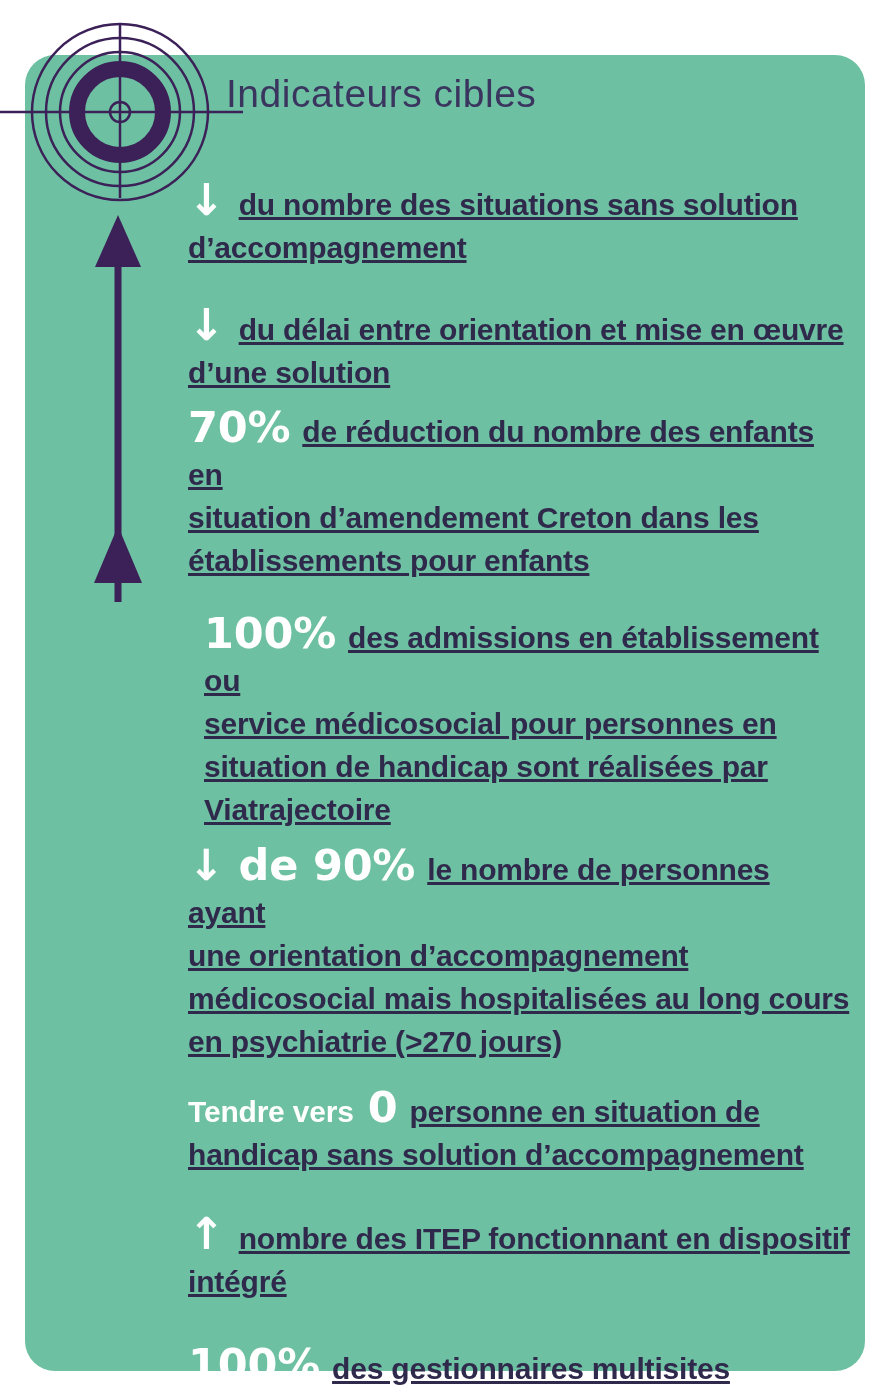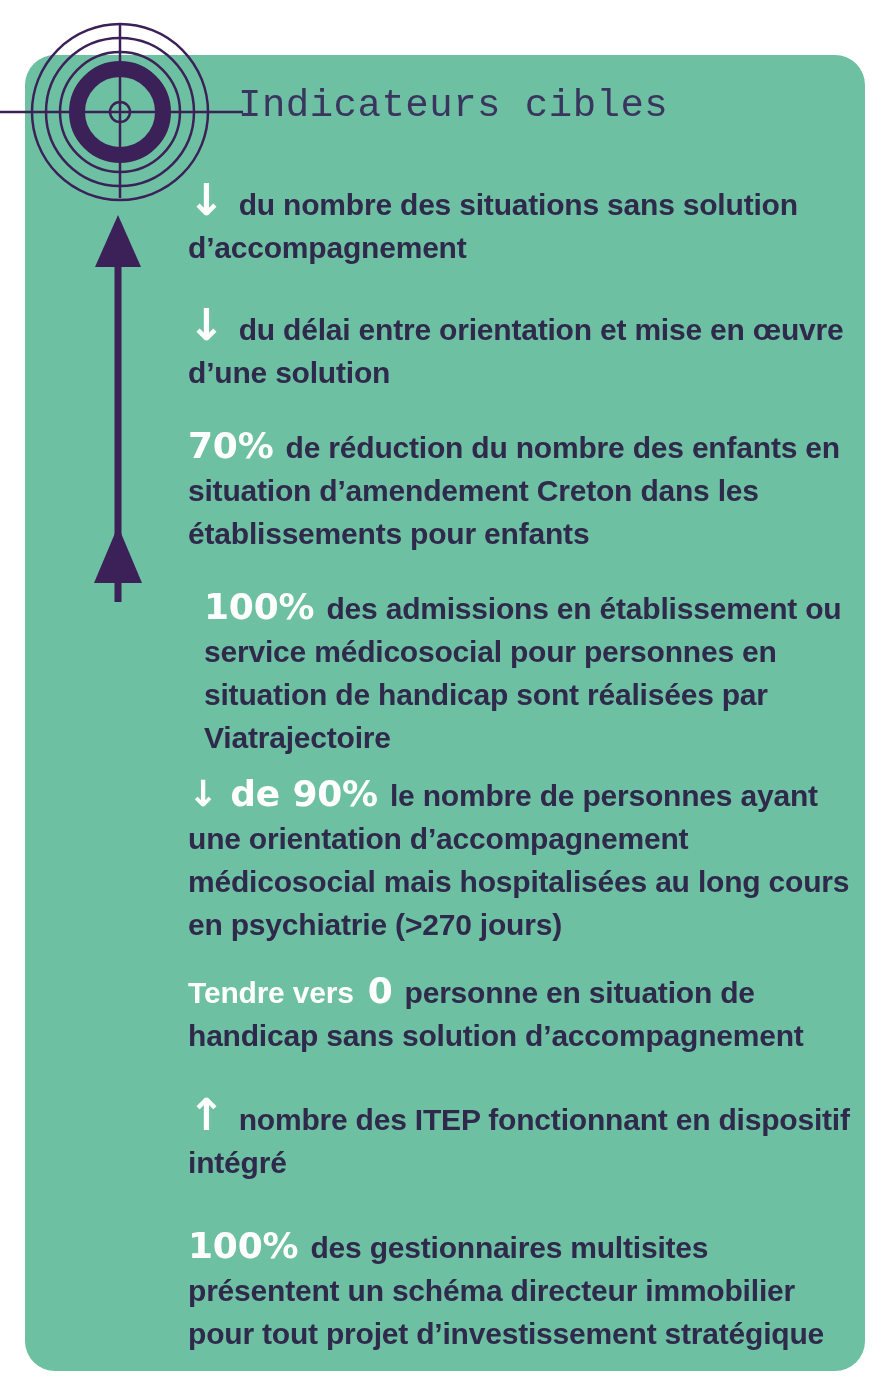--- a/index.html
+++ b/index.html
@@ -15,58 +15,57 @@
     left:25px;top:55px;
     width:840px;height:1316px;
     background:var(--card-bg,#6ec0a2);
     border-radius:30px;
   }
   .target-svg{position:absolute;left:0;top:0;}
   .varrow-svg{position:absolute;left:88px;top:210px;}
   .title{
     position:absolute;
     left:226px;top:72px;
-    margin:12px;
+    margin:0;
     font-size:39px;
     font-weight:400;
     letter-spacing:0.5px;
     color:var(--title-color,#3a355f);
-    font-family:Liberation Mono, monospace;
   }
   .items{
     position:absolute;
     left:188px;top:178px;
     width:662px;
   }
   .item{
     margin:0;
     font-size:30px;
     font-weight:700;
     line-height:43px;
     color:var(--body-color,#2f2a4c);
     letter-spacing:-0.2px;
   }
   .item:nth-child(1){margin-bottom:34px;}
-  .item:nth-child(2){margin-bottom:30px;}
+  .item:nth-child(2){margin-bottom:12px;}
   .item:nth-child(3){margin-bottom:30px;}
   .item:nth-child(4){margin-bottom:13px;margin-left:16px;}
   .item:nth-child(5){margin-bottom:23px;}
   .item:nth-child(6){margin-bottom:36px;}
   .item:nth-child(7){margin-bottom:40px;}
-  .txt{white-space:pre-line;}
+  .txt{white-space:pre-line;text-decoration:underline;}
   .arrow{
     color:var(--hl-color,#ffffff);
     font-size:44px;
     line-height:43px;
     margin-right:14px;
     font-family:"DejaVu Sans","Liberation Sans",sans-serif;
   }
   .hl{
     color:var(--hl-color,#ffffff);
-    font-size:36px;
+    font-size:43px;
     line-height:43px;
     margin-right:12px;
     font-family:"DejaVu Sans","Liberation Sans",sans-serif;
   }
   .lead{
     color:var(--hl-color,#ffffff);
     margin-right:14px;
   }
   .graphic{stroke:var(--accent,#3b2158);}
 </style>

